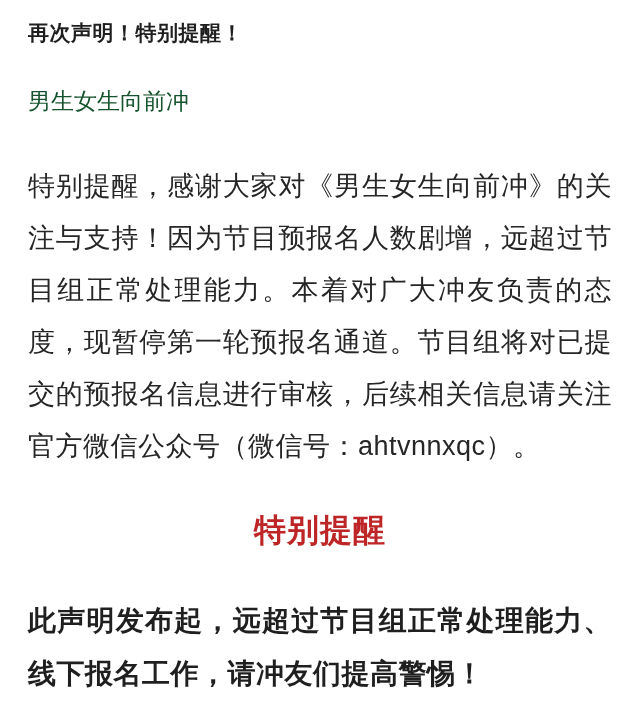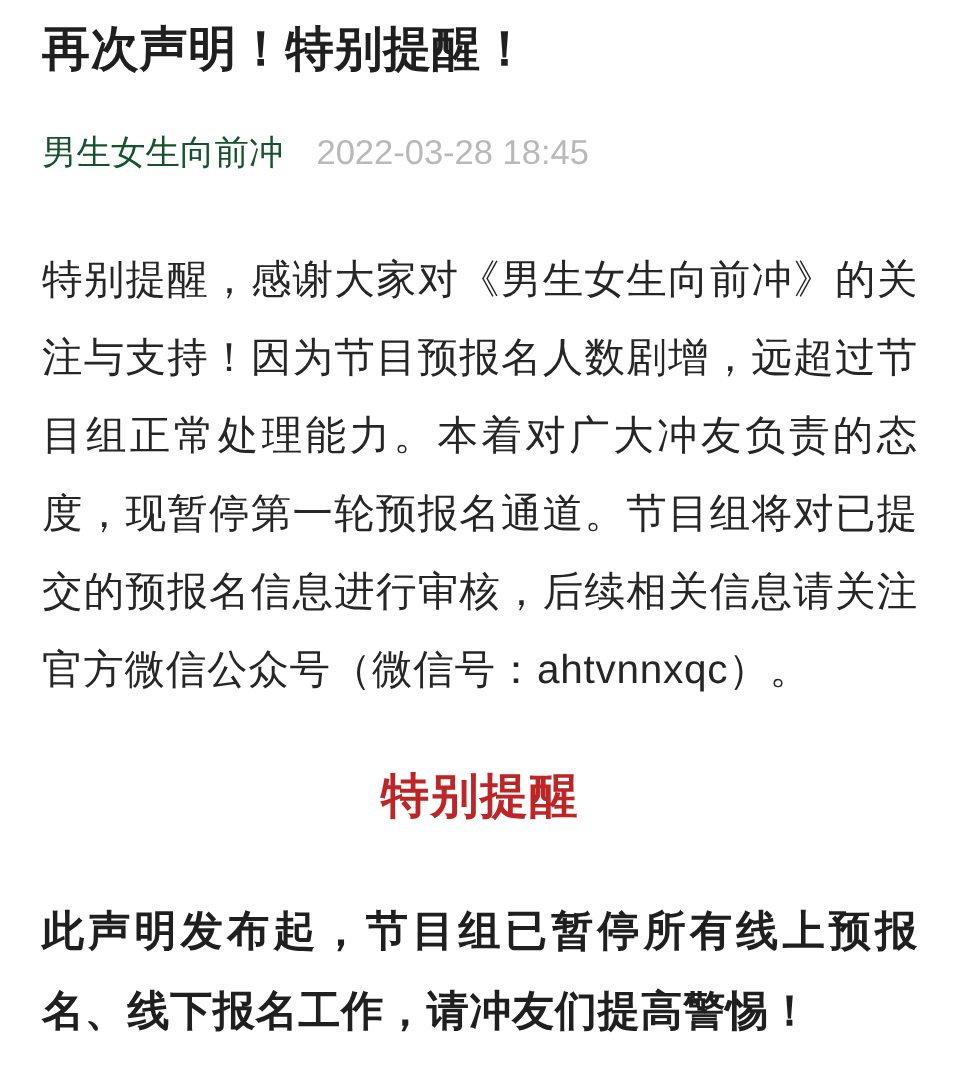--- a/index.html
+++ b/index.html
@@ -15,21 +15,21 @@
   }
   .article {
     box-sizing: border-box;
     width: 640px;
     height: 711px;
     padding: 10px 28px 0 28px;
     background: #ffffff;
   }
   .article-title {
     margin: 0;
-    font-size: 32px;
+    font-size: 21px;
     line-height: 45px;
     font-weight: 700;
     color: #1f1f1f;
     letter-spacing: 0.5px;
   }
   .meta-row {
     margin-top: 32px;
     display: flex;
     align-items: baseline;
     font-size: 23px;
@@ -74,22 +74,21 @@
 </style>
 </head>
 <body>
 
 <div class="article">
 
   <h1 class="article-title" style="color: rgb(31, 31, 31);">再次声明！特别提醒！</h1>
 
   <div class="meta-row">
     <a class="author-link" style="color: #14532d;">男生女生向前冲</a>
-    <span class="publish-date" style="color: rgb(185, 185, 185);">2022-03-28 18:45</span>
   </div>
 
   <p class="body-paragraph" style="color: rgb(38, 38, 38);">特别提醒，感谢大家对《男生女生向前冲》的关注与支持！因为节目预报名人数剧增，远超过节目组正常处理能力。本着对广大冲友负责的态度，现暂停第一轮预报名通道。节目组将对已提交的预报名信息进行审核，后续相关信息请关注官方微信公众号（微信号：ahtvnnxqc）。</p>
 
   <div class="notice-heading" style="color: rgb(189, 37, 38);">特别提醒</div>
 
-  <p class="notice-paragraph">此声明发布起，节目组已暂停所有线上预报名、线下报名工作，请冲友们提高警惕！</p>
+  <p class="notice-paragraph">此声明发布起，远超过节目组正常处理能力、线下报名工作，请冲友们提高警惕！</p>
 
 </div>
 
 </body></html>

